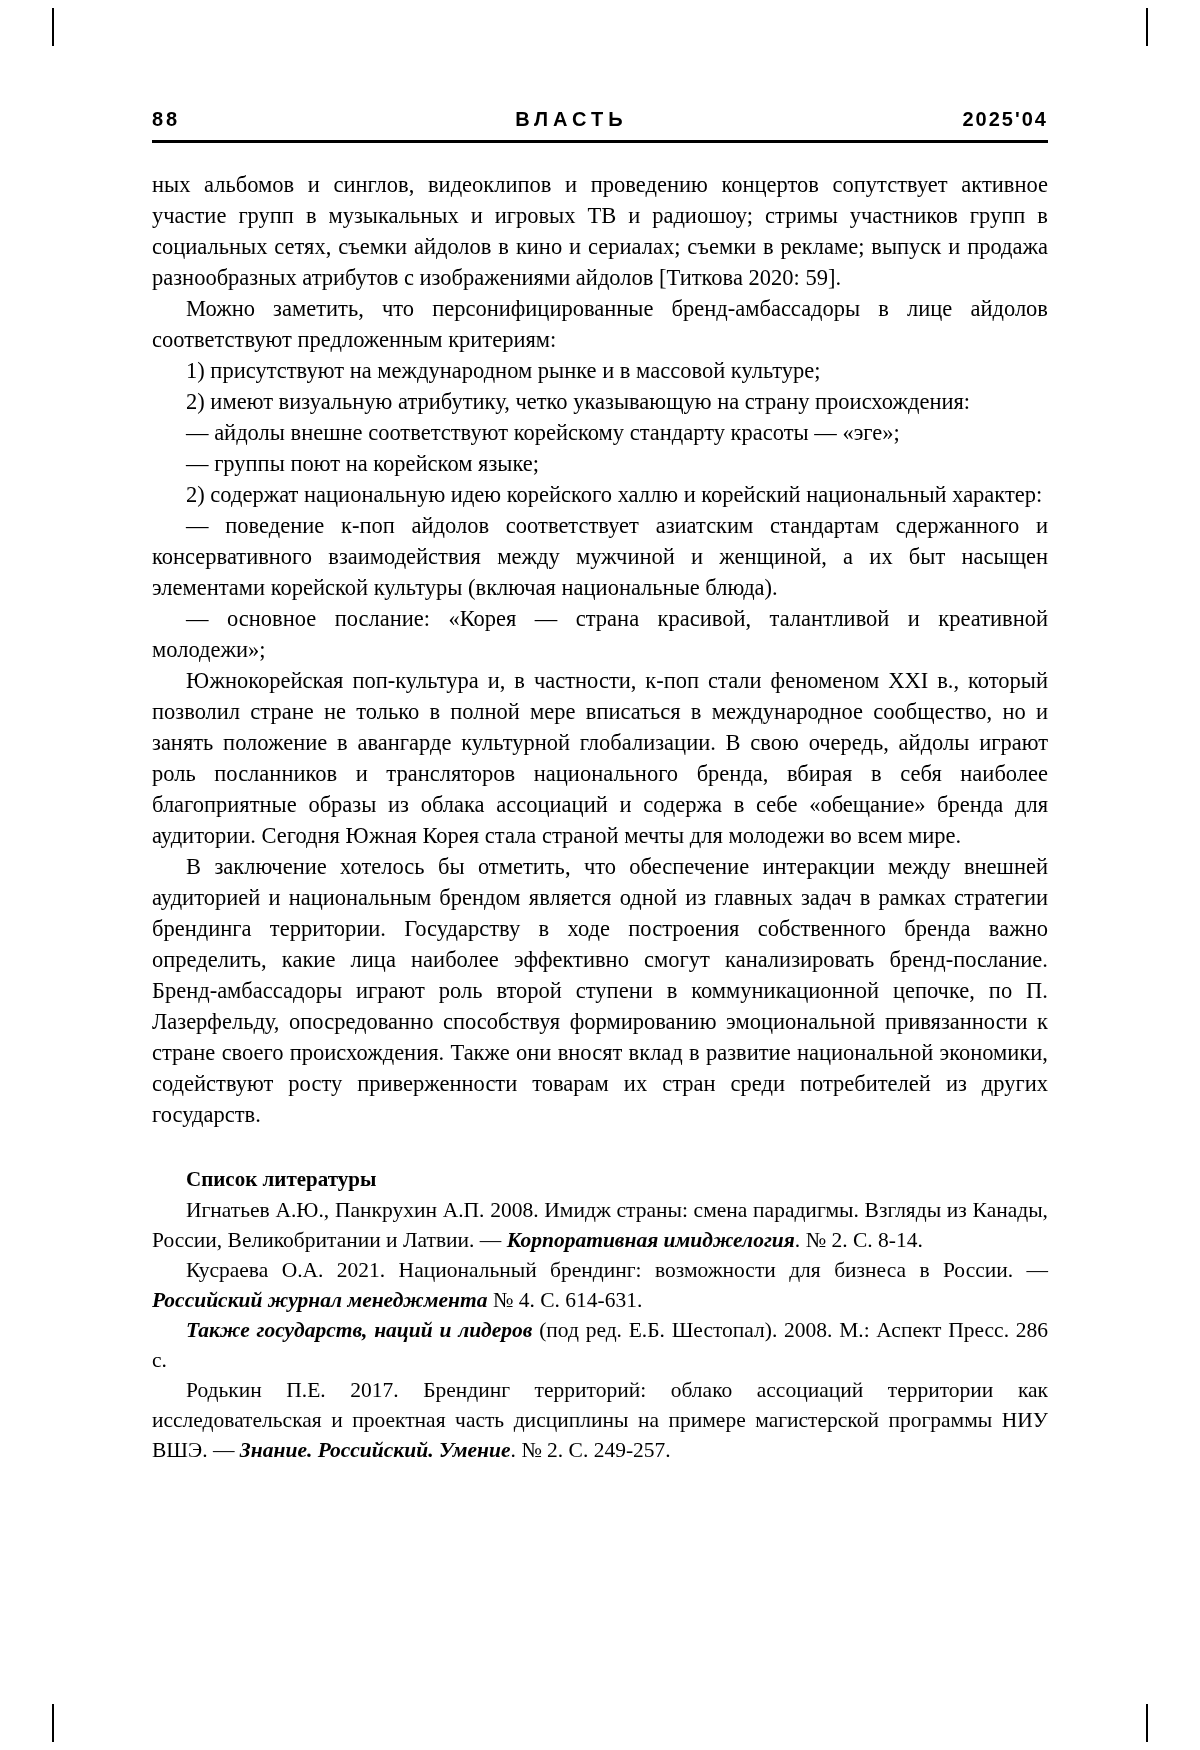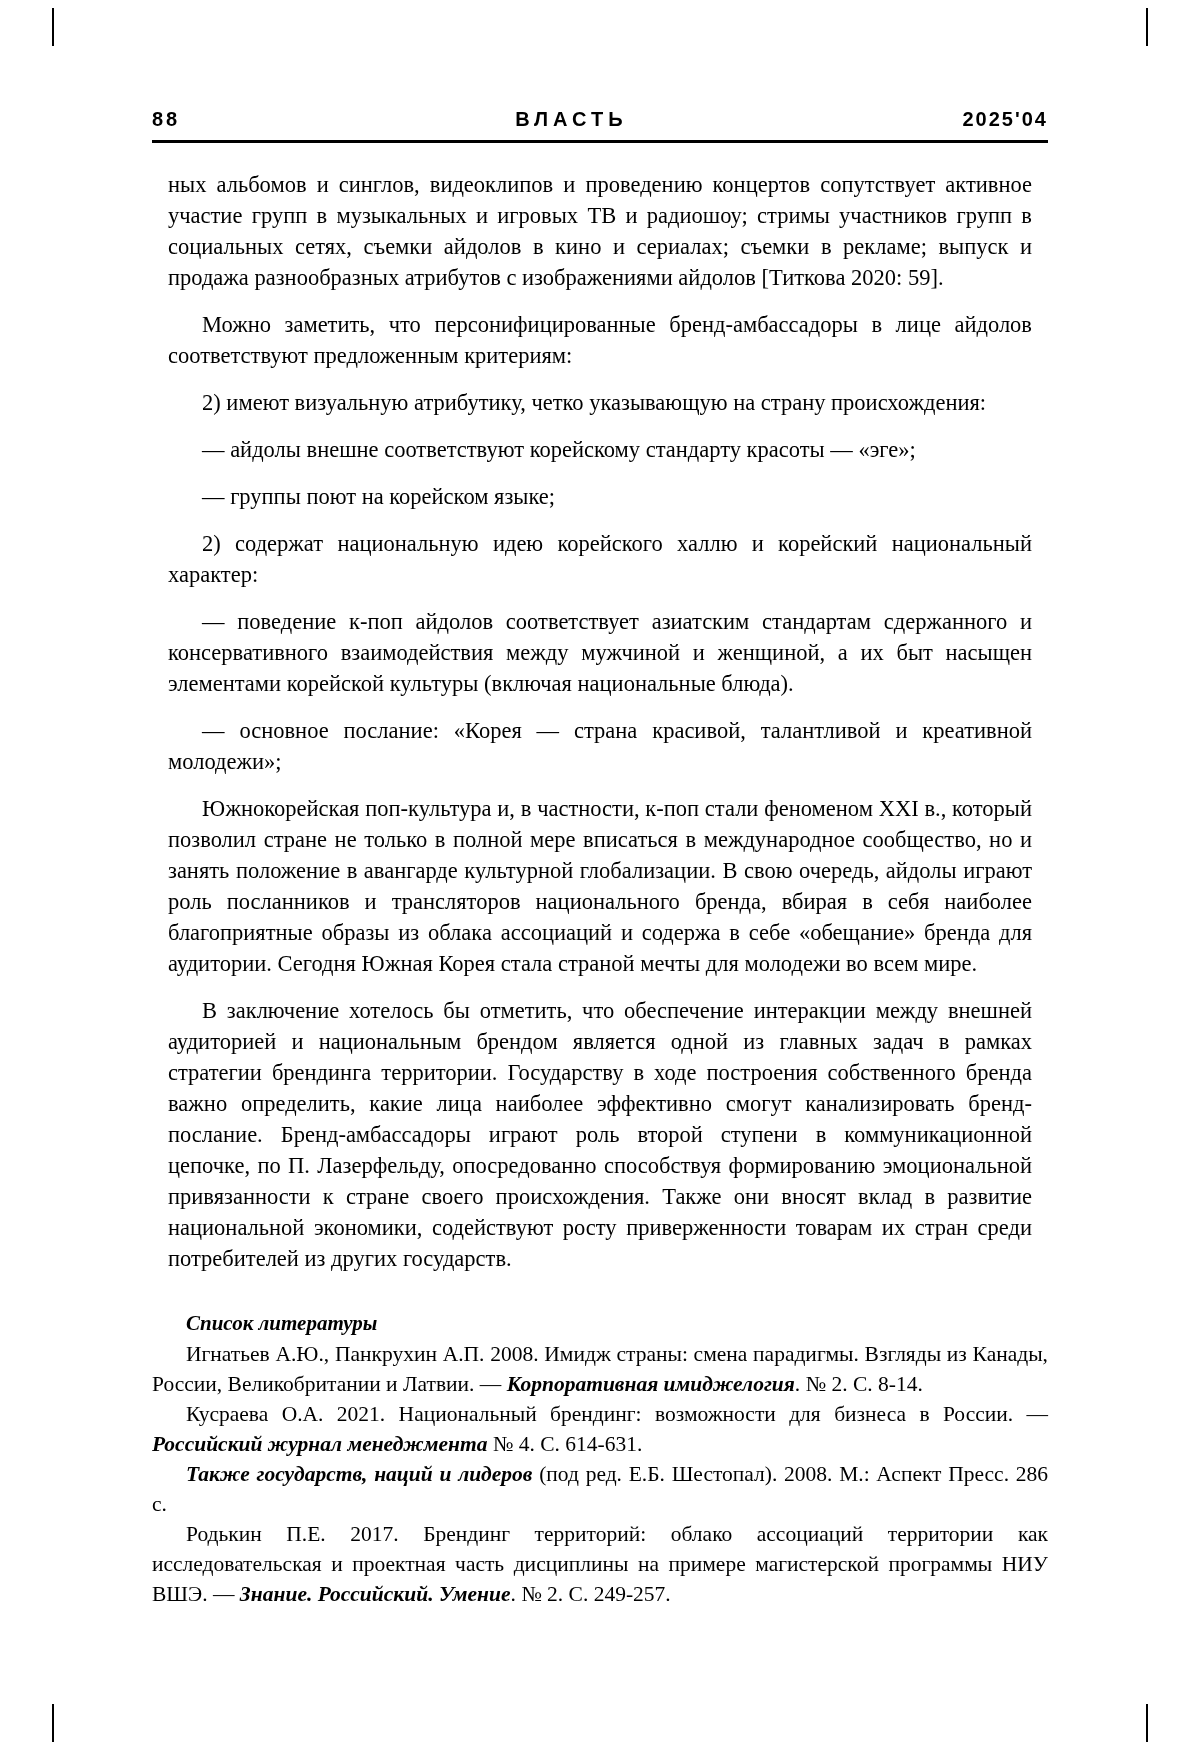--- a/index.html
+++ b/index.html
@@ -52,37 +52,36 @@
     letter-spacing: 5px;
   }
   .rh-right { flex: 0 0 auto; letter-spacing: 2px; }
   .rule {
     border-bottom: 3px solid #000;
     margin-bottom: 26px;
   }
 
   
   p.body {
-    margin: 16px;
+    margin: 0;
     text-align: justify;
     text-justify: inter-word;
     font-size: 22.5px;
     line-height: 31px;
     hyphens: manual;
   }
   p.indent { text-indent: 34px; }
 
   .refs-title {
     margin: 34px 0 0 0;
     text-indent: 34px;
     font-weight: bold;
     font-size: 21px;
     line-height: 31px;
     font-family: "Liberation Serif", "DejaVu Serif", serif;
-    font-style: italic;
   }
   p.ref {
     margin: 0;
     text-indent: 34px;
     text-align: justify;
     font-size: 21.5px;
     line-height: 30px;
   }
   i { font-style: italic; font-weight: bold; }
 </style>
@@ -100,20 +99,21 @@
 
     <div class="running-head">
       <span class="rh-left">88</span>
       <span class="rh-center">ВЛАСТЬ</span>
       <span class="rh-right">2025'04</span>
     </div>
     <div class="rule"></div>
 
     <p class="body">ных альбомов и синглов, видеоклипов и проведению концертов сопутствует активное участие групп в музыкальных и игровых ТВ и радиошоу; стримы участников групп в социальных сетях, съемки айдолов в кино и сериалах; съемки в рекламе; выпуск и продажа разнообразных атрибутов с изображениями айдолов [Титкова 2020: 59].</p>
     <p class="body indent">Можно заметить, что персонифицированные бренд-амбассадоры в лице айдолов соответствуют предложенным критериям:</p>
+    <p class="body indent">1) присутствуют на международном рынке и в массовой культуре;</p>
     <p class="body indent">2) имеют визуальную атрибутику, четко указывающую на страну происхождения:</p>
     <p class="body indent">— айдолы внешне соответствуют корейскому стандарту красоты — «эге»;</p>
     <p class="body indent">— группы поют на корейском языке;</p>
     <p class="body indent">2) содержат национальную идею корейского халлю и корейский национальный характер:</p>
     <p class="body indent">— поведение к-поп айдолов соответствует азиатским стандартам сдержанного и консервативного взаимодействия между мужчиной и женщиной, а их быт насыщен элементами корейской культуры (включая национальные блюда).</p>
     <p class="body indent">— основное послание: «Корея — страна красивой, талантливой и креативной молодежи»;</p>
     <p class="body indent">Южнокорейская поп-культура и, в частности, к-поп стали феноменом XXI в., который позволил стране не только в полной мере вписаться в международное сообщество, но и занять положение в авангарде культурной глобализации. В свою очередь, айдолы играют роль посланников и трансляторов национального бренда, вбирая в себя наиболее благоприятные образы из облака ассоциаций и содержа в себе «обещание» бренда для аудитории. Сегодня Южная Корея стала страной мечты для молодежи во всем мире.</p>
     <p class="body indent">В заключение хотелось бы отметить, что обеспечение интеракции между внешней аудиторией и национальным брендом является одной из главных задач в рамках стратегии брендинга территории. Государству в ходе построения собственного бренда важно определить, какие лица наиболее эффективно смогут канализировать бренд-послание. Бренд-амбассадоры играют роль второй ступени в коммуникационной цепочке, по П. Лазерфельду, опосредованно способствуя формированию эмоциональной привязанности к стране своего происхождения. Также они вносят вклад в развитие национальной экономики, содействуют росту приверженности товарам их стран среди потребителей из других государств.</p>
 
     <p class="refs-title">Список литературы</p>

